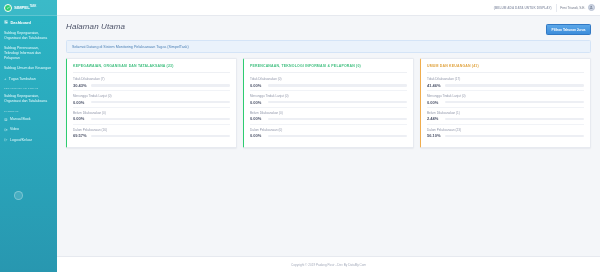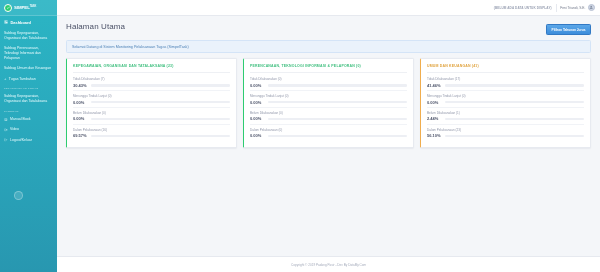--- a/index.html
+++ b/index.html
@@ -80,21 +80,21 @@
   .avatar {
     width: 7px; height: 7px; border-radius: 50%;
     background: #cfd6e4; border: 0.5px solid #b9c2d4;
     display: flex; align-items: center; justify-content: center;
   }
   .avatar svg { width: 4.4px; height: 4.4px; }
 
   .content { flex: 1; padding: 6px 9px 0 9px; position: relative; }
 
   .page-head { display: flex; align-items: flex-start; justify-content: space-between; }
-  .page-title { font-size: 8px; font-weight: normal; color: #4b5167; letter-spacing: .1px; }
+  .page-title { font-size: 8px; font-weight: normal; color: #4b5167; letter-spacing: .1px; font-style: italic; }
   .btn-primary {
     background: linear-gradient(180deg,#5ba7e8 0%,#3d8ddb 100%);
     color: #fff; font-size: 3.2px; font-weight: bold;
     padding: 2.6px 4.5px; border-radius: 1.2px;
     border: 0.5px solid #3279c4; cursor: pointer;
     white-space: nowrap; margin-top: 2px;
   }
 
   .alert {
     margin-top: 5px;

